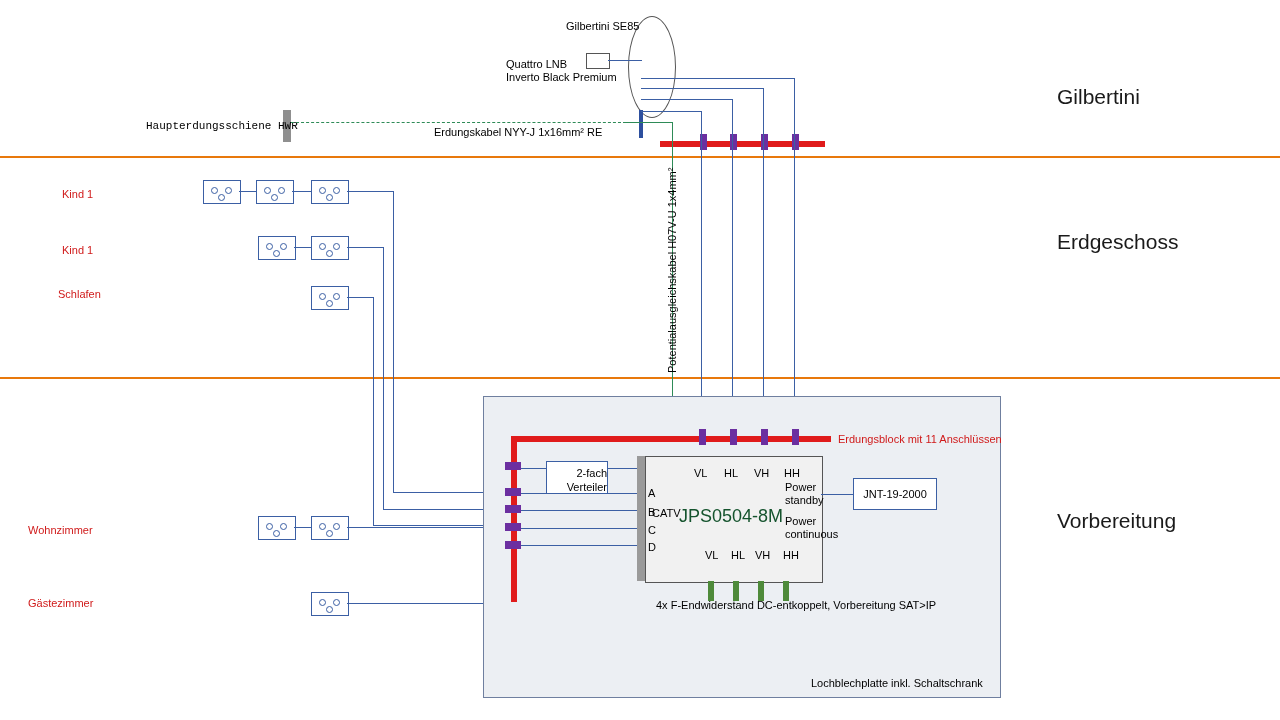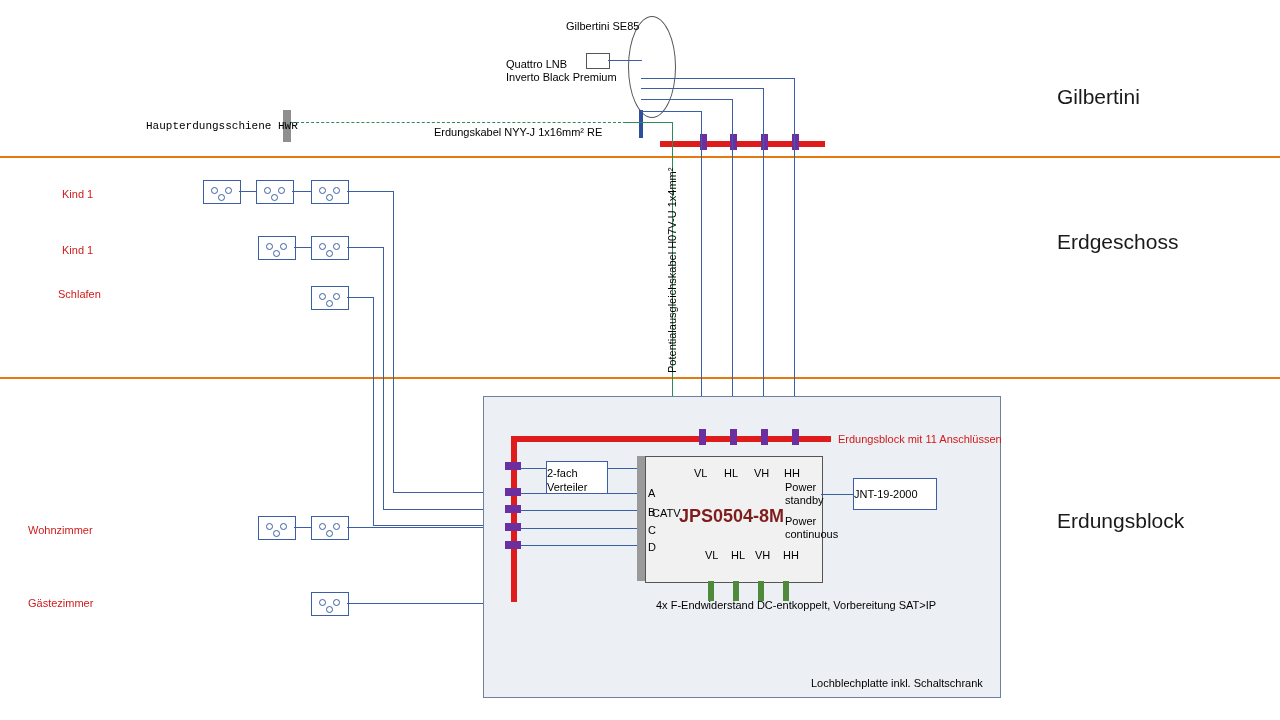--- a/index.html
+++ b/index.html
@@ -95,45 +95,45 @@
     background: #eceff3;
   }
   .multiswitch {
     position: absolute;
     border: 1px solid #555;
     background: #f1f1f1;
   }
   .ms-title {
     position: absolute;
     font-size: 18px;
-    font-weight: bold;
-    color: #7f1d1d;
+    font-weight: normal;
+    color: #14532d;
   }
   .greyrail {
     position: absolute;
     background: #9a9a9a;
   }
   .divider-box {
     position: absolute;
     border: 1px solid #3b5fa4;
     background: #ffffff;
     font-size: 11px;
     color: #000;
-    text-align: left;
+    text-align: right;
     line-height: 1.3;
     padding-top: 4px;
     box-sizing: border-box;
   }
   .jnt-box {
     position: absolute;
     border: 1px solid #3b5fa4;
     background: #ffffff;
     font-size: 11px;
     color: #000;
-    text-align: left;
+    text-align: center;
     line-height: 30px;
     box-sizing: border-box;
   }
   .term {
     position: absolute;
     width: 6px;
     height: 20px;
     background: #4e8a3a;
   }
   .dish {
@@ -160,21 +160,21 @@
 </head>
 <body>
 
 <div id="canvas">
 
   <div class="floorline" style="top:156px;"></div>
   <div class="floorline" style="top:377px;"></div>
 
   <div class="lbl floor" style="left:1057px; top:85px;">Gilbertini</div>
   <div class="lbl floor" style="left:1057px; top:230px;">Erdgeschoss</div>
-  <div class="lbl floor" style="left:1057px; top:509px;">Erdungsblock</div>
+  <div class="lbl floor" style="left:1057px; top:509px;">Vorbereitung</div>
 
   <div class="dish" style="left:628px; top:16px; width:46px; height:100px;"></div>
   <div class="mast" style="left:639px; top:110px; height:28px;"></div>
   <div class="lbl" style="left:566px; top:20px;">Gilbertini SE85</div>
 
   <div class="lnb" style="left:586px; top:53px; width:22px; height:14px;"></div>
   <div class="lbl" style="left:506px; top:58px; white-space:pre;">Quattro LNB
 Inverto Black Premium</div>
   <div class="wire h" style="left:608px; top:60px; width:34px;"></div>
 

